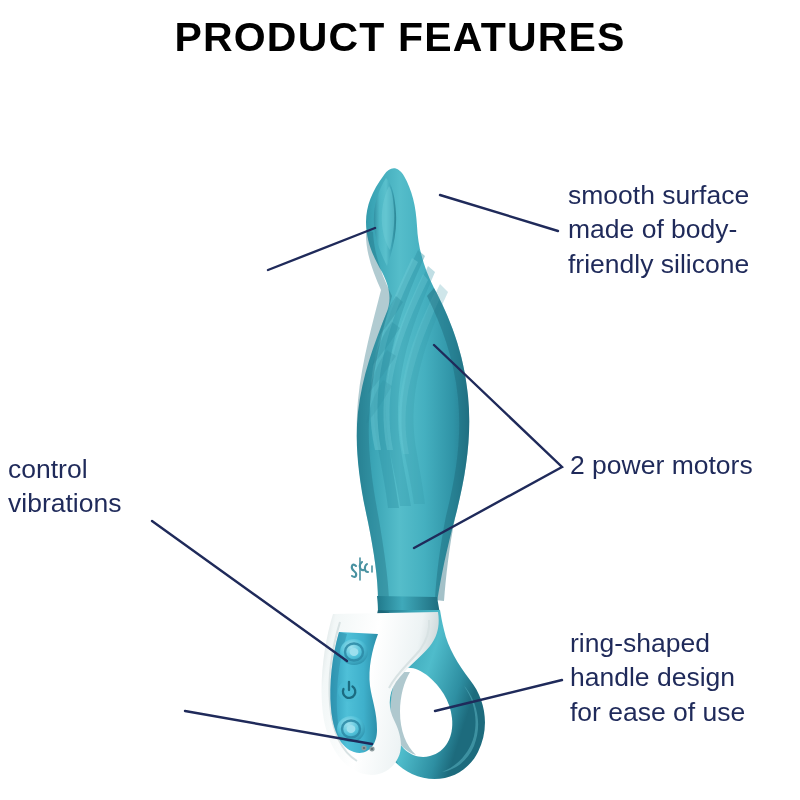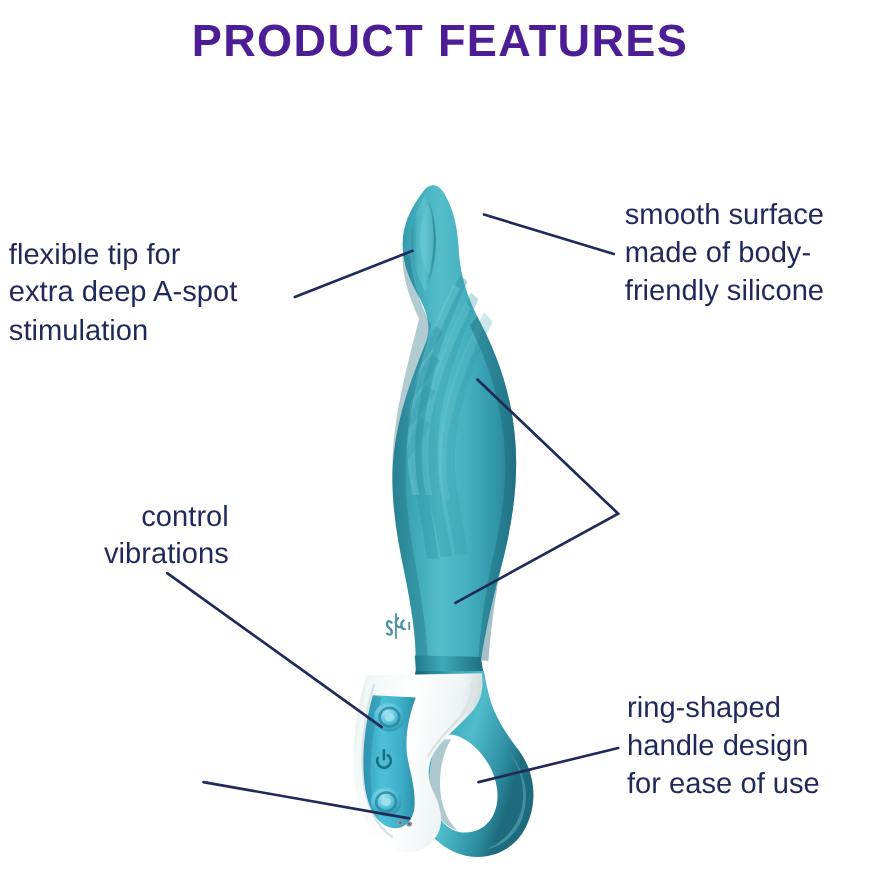--- a/index.html
+++ b/index.html
@@ -18,39 +18,39 @@
   #title {
     position: absolute;
     top: 14px;
     left: 0;
     width: 800px;
     text-align: center;
     font-family: "Liberation Sans", sans-serif;
     font-size: 41px;
     font-weight: bold;
     letter-spacing: 1.2px;
-    color: #4c1d95;
+    color: #000000;
     white-space: nowrap;
   }
   .callout {
     position: absolute;
     font-family: "Liberation Sans", sans-serif;
     font-size: 26.5px;
     font-weight: 500;
     line-height: 1.30;
     color: #1f2a5a;
     white-space: pre-line;
   }
   .callout.right { text-align: left; }
   .callout.left  { text-align: left; }
 
   #c-flexible   { left: 8px;   top: 214px; width: 270px; }
   #c-smooth     { left: 568px; top: 178px; width: 235px; }
   #c-motors     { left: 570px; top: 448px; width: 230px; }
-  #c-control    { left: 8px;   top: 452px; width: 200px; text-align: right; }
+  #c-control    { left: 8px;   top: 452px; width: 200px; }
   #c-magnetic   { left: 8px;   top: 666px; width: 230px; }
   #c-ring       { left: 570px; top: 626px; width: 232px; }
 
   #artwork {
     position: absolute;
     left: 0;
     top: 0;
     width: 800px;
     height: 800px;
   }
@@ -288,28 +288,26 @@
     <g stroke="#1f2a5a" stroke-width="2.4" fill="none" stroke-linecap="round">
       <line x1="268" y1="270" x2="375" y2="228"></line>
       <line x1="558" y1="231" x2="440" y2="195"></line>
       <polyline points="434,345 562,467 414,548"></polyline>
       <line x1="152" y1="521" x2="347" y2="661"></line>
       <line x1="185" y1="711" x2="372" y2="744"></line>
       <line x1="562" y1="680" x2="435" y2="711"></line>
     </g>
   </svg>
 
-  <div class="callout left" id="c-flexible">flexible tip for
-extra deep A-spot
-stimulation</div>
 
   <div class="callout right" id="c-smooth">smooth surface
 made of body-
 friendly silicone</div>
 
+  <div class="callout right" id="c-motors">2 power motors</div>
 
   <div class="callout left" id="c-control">control
 vibrations</div>
 
 
   <div class="callout right" id="c-ring">ring-shaped
 handle design
 for ease of use</div>
 
 </div>

